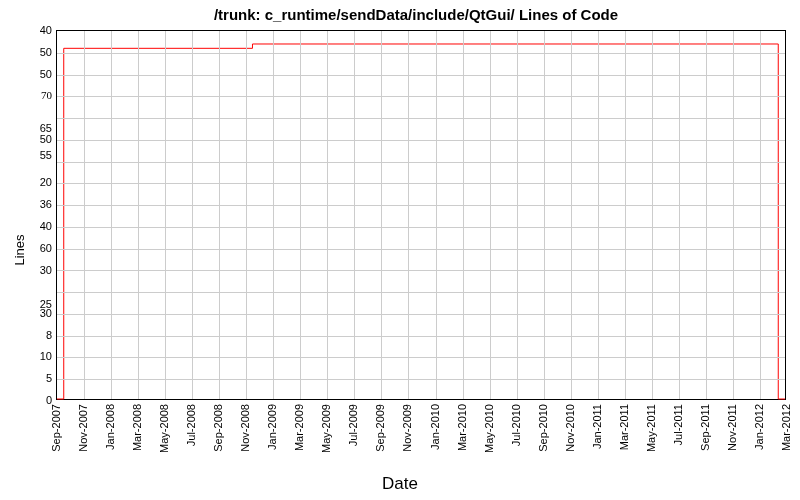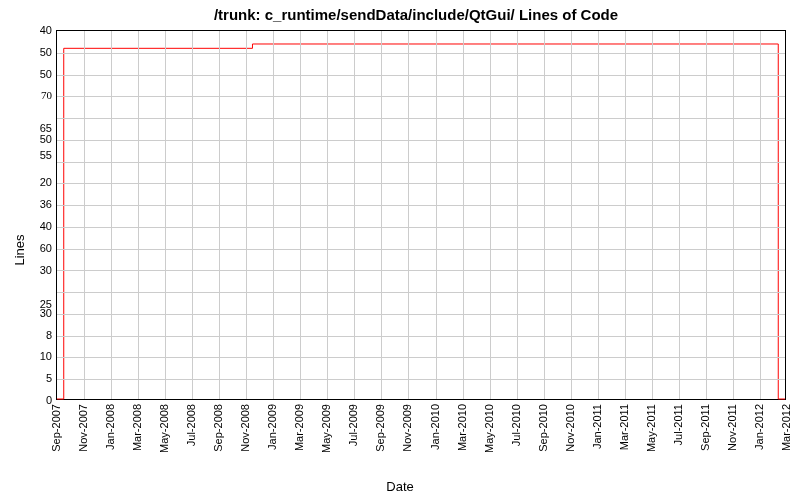--- a/index.html
+++ b/index.html
@@ -5,21 +5,21 @@
   * { margin: 0; padding: 0; box-sizing: border-box; }
   body { font-family: Arial, sans-serif; background: #fff; }
   .chart-wrap { width: 800px; height: 500px; position: relative; }
   .title { text-align: center; font-weight: bold; font-size: 15px; padding-top: 6px; margin-left: 32px; }
   .plot-area { position: absolute; left: 56px; top: 30px; width: 730px; height: 370px; border: 1px solid #000; }
   .grid-h { position: absolute; left: 0; width: 100%; height: 1px; background: #ccc; }
   .grid-v { position: absolute; top: 0; height: 100%; width: 1px; background: #ccc; }
   .y-tick { position: absolute; right: 748px; width: 40px; text-align: right; font-size: 11px; color: #000; transform: translateY(-50%); }
   .x-tick { position: absolute; top: 404px; font-size: 11px; color: #000; transform-origin: top left; transform: rotate(-90deg) translate(-100%, -50%); white-space: nowrap; }
   .y-label { position: absolute; left: 4px; top: 50%; transform: translateY(-50%) rotate(-90deg); transform-origin: center; font-size: 13px; }
-  .x-label { position: absolute; bottom: 6px; left: 50%; transform: translateX(-50%); font-size: 13px; }
+  .x-label { position: absolute; bottom: 6px; left: 50%; transform: translateX(-50%); font-size: 17px; }
   svg.line { position: absolute; left: 0; top: 0; width: 100%; height: 100%; overflow: visible; }
   svg.line path { fill: none; stroke: #ff0000; stroke-width: 1; }
 </style>
 </head>
 <body>
 
 <div class="chart-wrap">
   <div class="title">/trunk: c_runtime/sendData/include/QtGui/ Lines of Code</div>
   <div class="y-label">Lines</div>
   <div class="x-label">Date</div>

